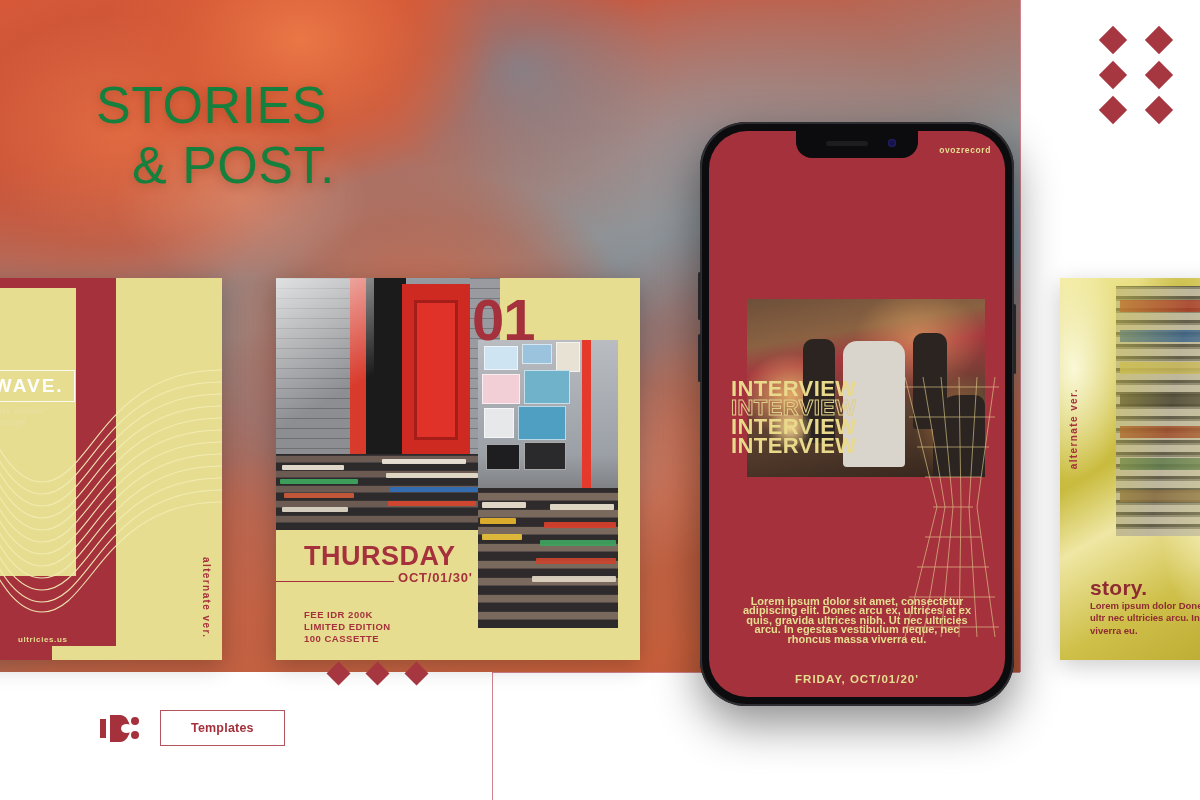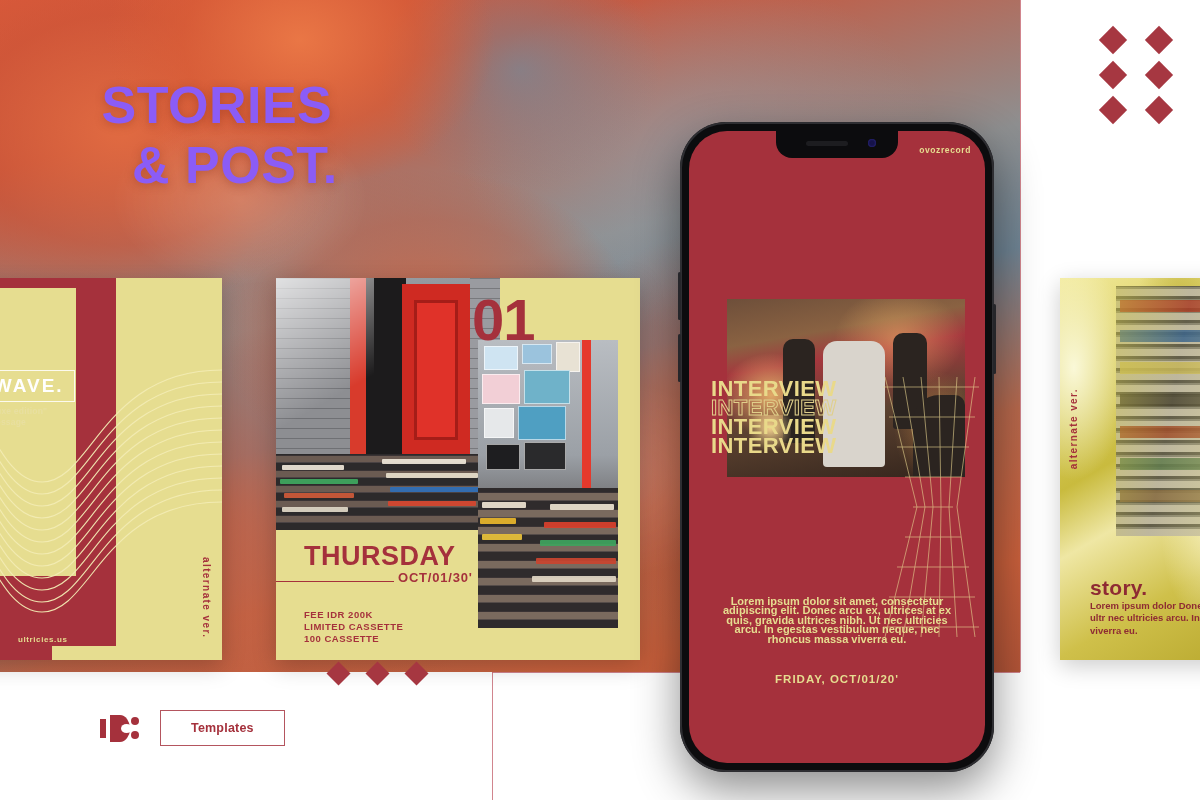--- a/index.html
+++ b/index.html
@@ -24,23 +24,23 @@
   .hero:after{
     content:""; position:absolute; inset:0;
     background:
       radial-gradient(ellipse 180px 120px at 240px 200px, rgba(255,160,120,.45), rgba(255,160,120,0) 70%),
       radial-gradient(ellipse 220px 140px at 600px 480px, rgba(120,140,155,.35), rgba(120,140,155,0) 70%),
       radial-gradient(ellipse 160px 110px at 880px 260px, rgba(230,130,95,.4), rgba(230,130,95,0) 70%);
     mix-blend-mode:screen; opacity:.7;
   }
 
   
-  .hero-title{ position:absolute; left:96px; top:78px; color:#8b5cf6; font-weight:700;
+  .hero-title{ position:absolute; left:96px; top:78px; color:#15803d; font-weight:400;
     font-size:52px; line-height:54px; letter-spacing:.5px; z-index:6;
-    text-shadow:0 2px 10px rgba(120,40,20,.35);text-align:center; }
+    text-shadow:0 2px 10px rgba(120,40,20,.35); }
   .hero-title .l2{ display:block; margin-top:6px;margin-left:36px; }
 
   
   .dot-grid{ position:absolute; right:18px; top:24px; width:92px; z-index:8;
     display:grid; grid-template-columns:repeat(2,46px); grid-auto-rows:35px; }
   .dia{ width:20px; height:20px; background:#a63741; transform:rotate(45deg);
     margin:6px auto; }
 
   
   .vline{ position:absolute; background:#c9707a; width:1px; z-index:7; opacity:.85; }
@@ -96,21 +96,21 @@
     font-size:58px; line-height:56px; letter-spacing:-1px; }
   .c2-day{ position:absolute; left:28px; top:263px; color:#a5313c; font-weight:900;
     font-size:27px; letter-spacing:.5px; }
   .c2-date{ position:absolute; left:122px; top:292px; color:#a5313c; font-weight:900;
     font-size:13px; letter-spacing:.8px; }
   .c2-rule{ position:absolute; left:0; top:303px; width:118px; height:1px; background:#a5313c; }
   .c2-meta{ position:absolute; left:28px; top:331px; color:#a5313c; font-weight:700;
     font-size:9.5px; line-height:12px; letter-spacing:.5px; }
 
   
-  .phone{ position:absolute; left:680px; top:122px; width:314px; height:650px; z-index:20; }
+  .phone{ position:absolute; left:700px; top:122px; width:314px; height:584px; z-index:20; }
   .phone-body{ position:absolute; inset:0; background:#0c0c0e; border-radius:46px;
     box-shadow:0 18px 46px rgba(0,0,0,.45), inset 0 0 0 2px #2e2e32; }
   .phone-side{ position:absolute; left:-2px; top:150px; width:3px; height:48px;
     background:#26262a; border-radius:2px; }
   .phone-side2{ position:absolute; left:-2px; top:212px; width:3px; height:48px;
     background:#26262a; border-radius:2px; }
   .phone-side3{ position:absolute; right:-2px; top:182px; width:3px; height:70px;
     background:#26262a; border-radius:2px; }
   .screen{ position:absolute; left:9px; top:9px; right:9px; bottom:9px; border-radius:38px;
     background:#a5313c; overflow:hidden; }
@@ -284,21 +284,21 @@
       <div class="tag2" style="left:58px; bottom:64px;  width:80px; background:#c9452f;"></div>
       <div class="tag2" style="left:54px; bottom:46px;  width:84px; background:#e0d6c4;"></div>
     </div>
 
     <div class="c2-num">01</div>
     <div class="c2-rule"></div>
     <div class="c2-day">THURSDAY</div>
     <div class="c2-date">OCT/01/30'</div>
     <div class="c2-meta">
       <div>FEE IDR 200K</div>
-      <div>LIMITED CASSETTE</div>
+      <div>LIMITED EDITION</div>
       <div>100 CASSETTE</div>
     </div>
   </div>
 
   <div class="dia-row">
     <div class="dia"></div>
     <div class="dia"></div>
     <div class="dia"></div>
   </div>
 

